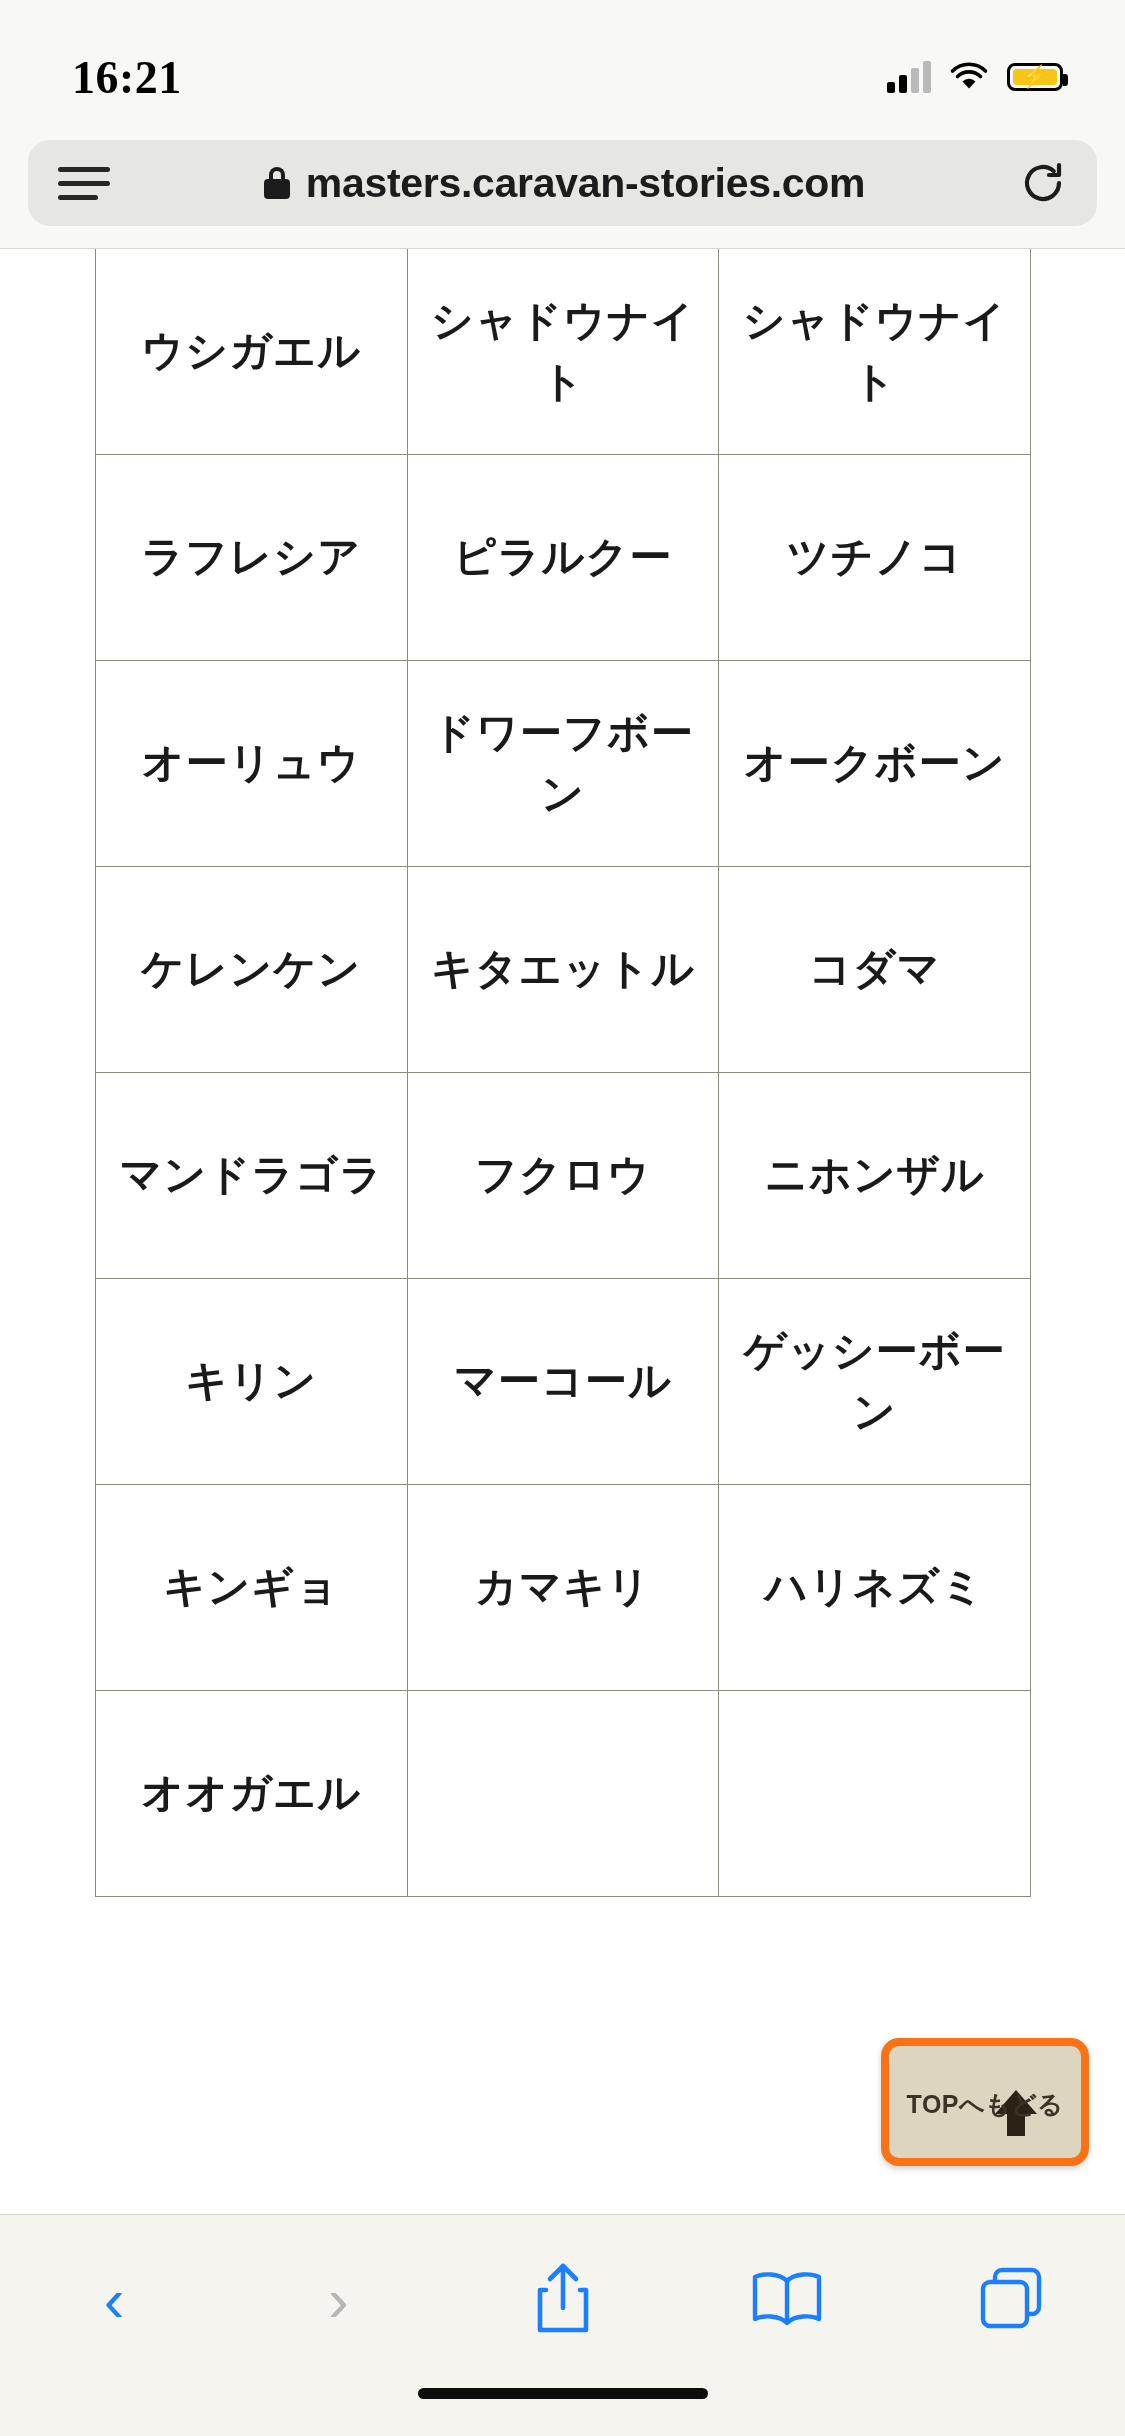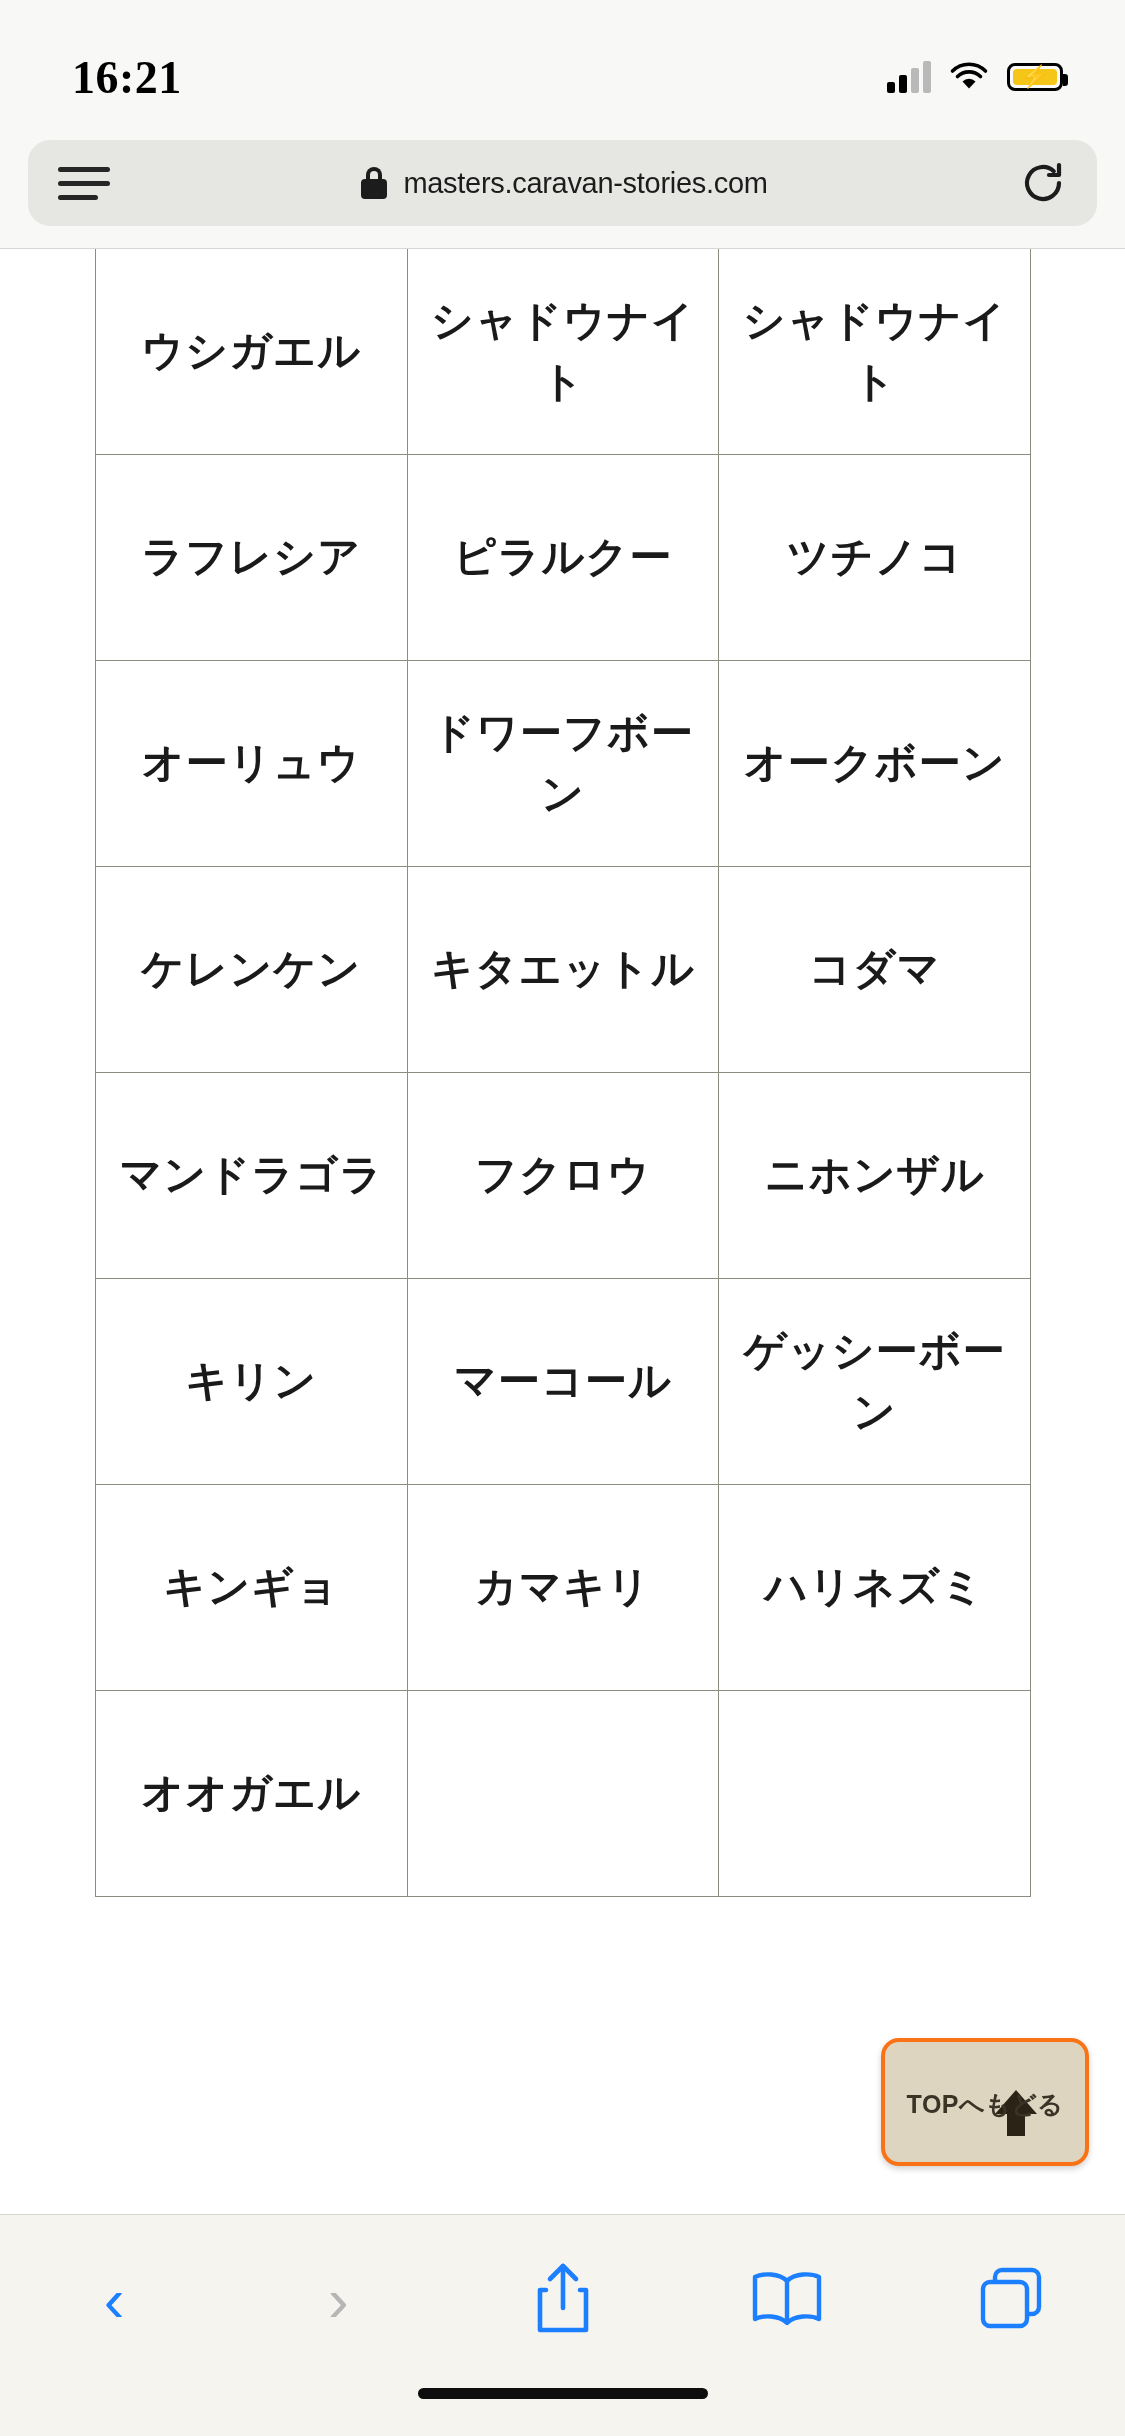--- a/index.html
+++ b/index.html
@@ -95,24 +95,25 @@
     gap: 16px;
   }
   .lock-icon { width: 26px; height: 32px; position: relative; }
   .lock-icon .body { position: absolute; bottom: 0; width: 26px; height: 20px; background: #1c1c1c; border-radius: 4px; }
   .lock-icon .shackle {
     position: absolute; top: 0; left: 5px; width: 16px; height: 16px;
     border: 4px solid #1c1c1c; border-bottom: none;
     border-radius: 9px 9px 0 0;
   }
   .url-text {
-    font-size: 29px;
+    font-size: 41px;
     color: #1c1c1c;
     letter-spacing: -0.3px;
     white-space: nowrap;
+    font-weight: bold;
   }
   .reload {
     width: 48px; height: 48px; position: relative; flex: 0 0 auto;
   }
 
   
   .content {
     flex: 1 1 auto;
     background: #ffffff;
     position: relative;
@@ -142,21 +143,21 @@
   table.grid td.empty { color: transparent; }
 
   
   .top-btn {
     position: absolute;
     right: 36px;
     bottom: 48px;
     width: 208px;
     height: 128px;
     background: #ded5c0;
-    border: 4px solid #f97316;
+    border: 8px solid #f97316;
     border-radius: 18px;
     display: flex;
     flex-direction: column;
     align-items: center;
     justify-content: center;
     gap: 4px;
     box-shadow: 0 3px 6px rgba(0,0,0,0.18);
   }
   .top-btn .arrow {
     width: 0; height: 0;

